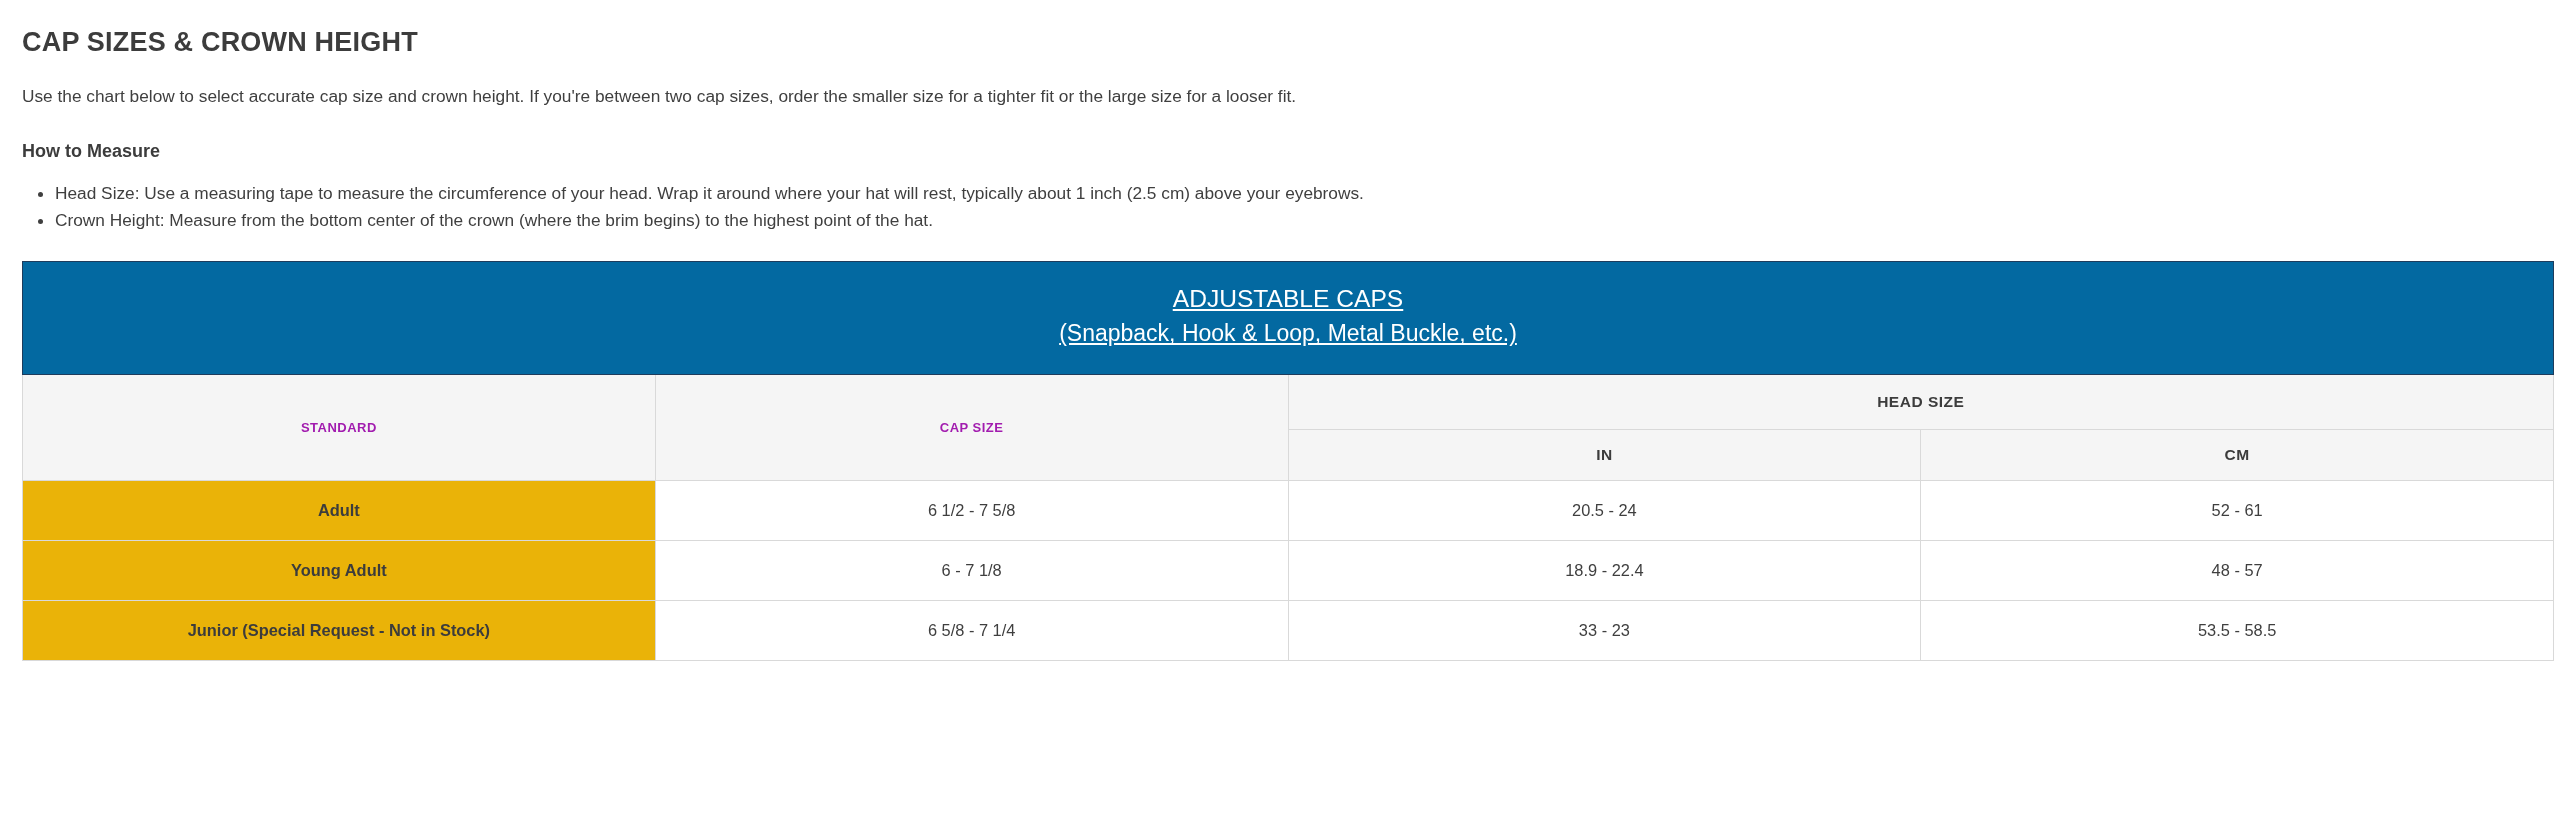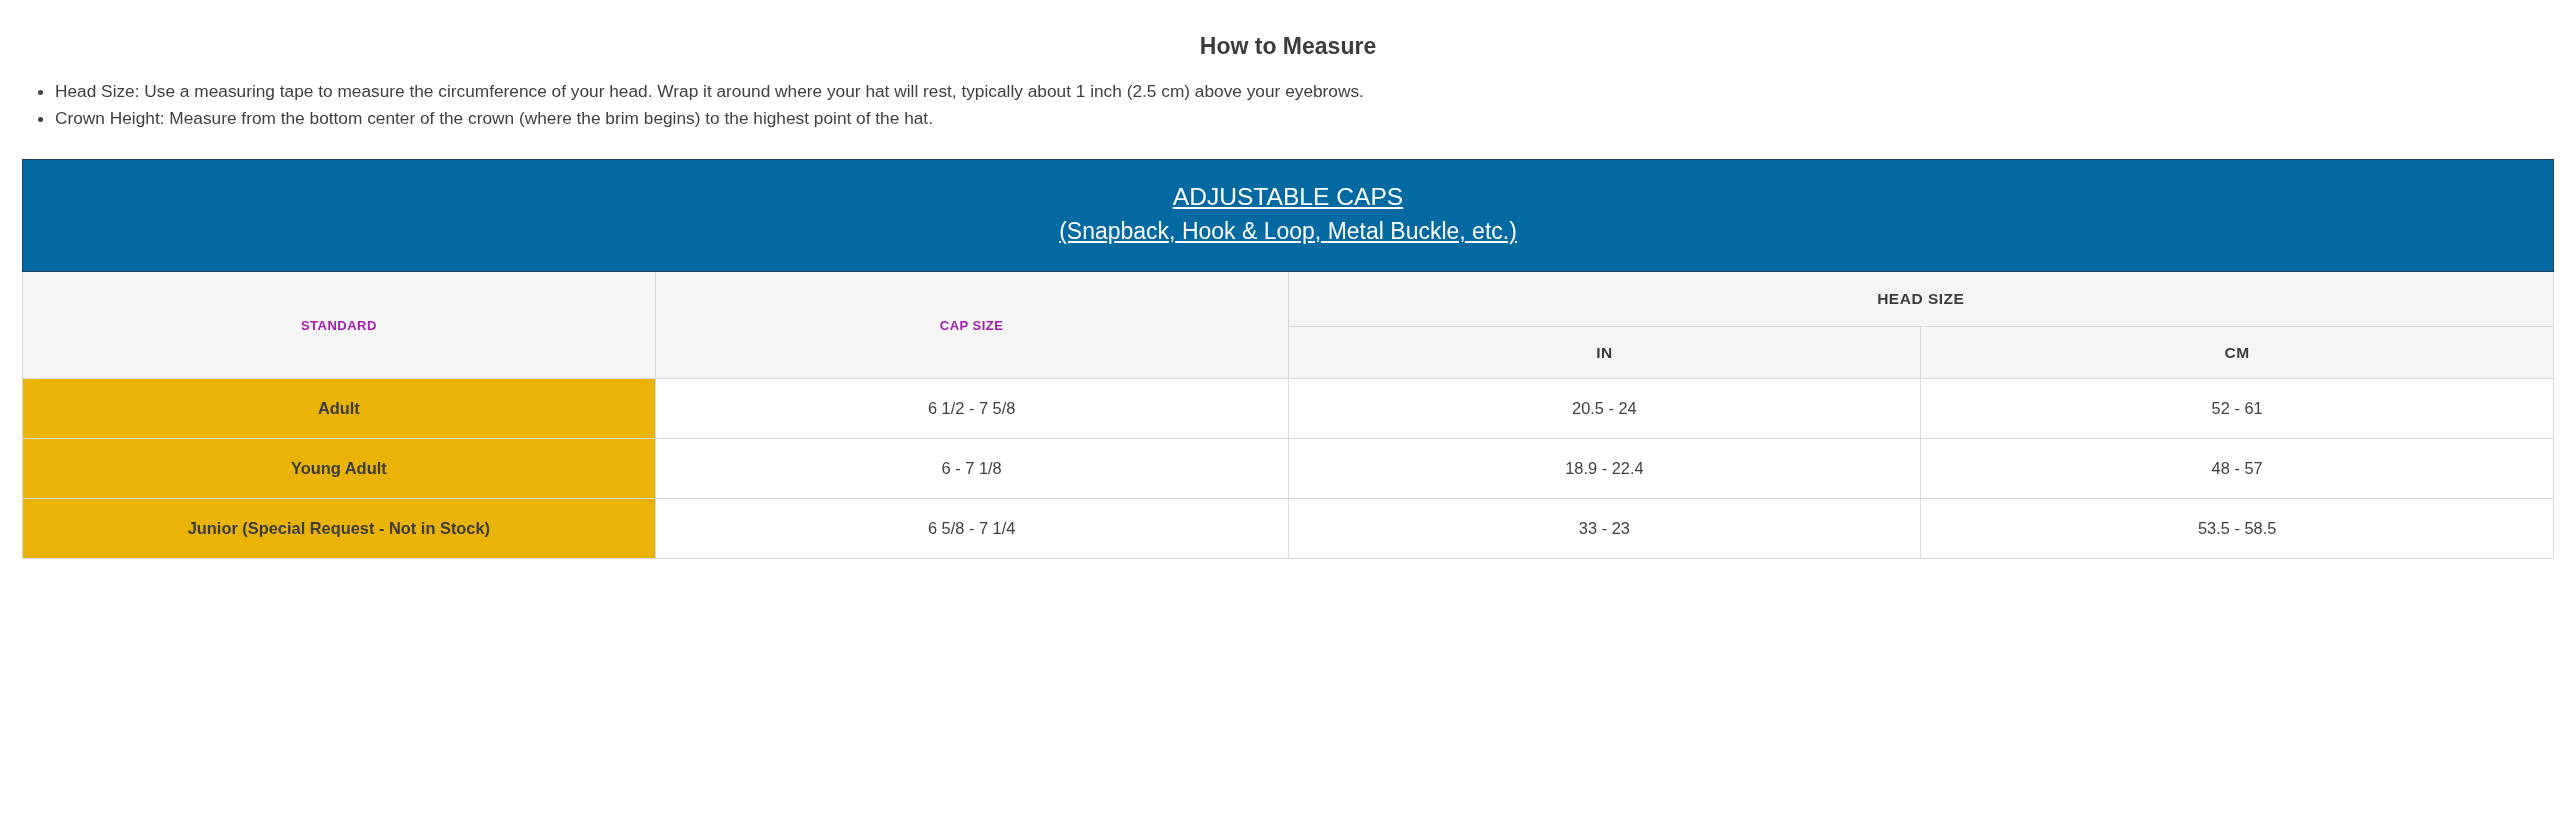--- a/index.html
+++ b/index.html
@@ -24,25 +24,24 @@
     margin: 16.4px 0 0 0;
     padding-top: 11px;
   }
   .intro {
     font-size: 17.3px;
     color: #3f3f3f;
     margin-top: 25.5px;
     line-height: 1.4;
   }
   .section-heading {
-    font-size: 23px;
+    font-size: 18px;
     font-weight: bold;
     color: #3c3c3c;
     margin: 33px 0 0 0;
-    text-align: center;
   }
   ul.measure-list {
     margin: 18px 0 8px 0;
     padding-left: 33px;
     list-style: disc;
   }
   ul.measure-list li {
     font-size: 17.3px;
     color: #3f3f3f;
     line-height: 1.55;
@@ -114,21 +113,23 @@
     color: #3f3f3f;
     padding: 20px 23px;
     background: #ffffff;
   }
 </style>
 </head>
 <body>
 
 <div class="page">
 
+  <h1 class="page-title">CAP SIZES &amp; CROWN HEIGHT</h1>
 
+  <p class="intro">Use the chart below to select accurate cap size and crown height. If you're between two cap sizes, order the smaller size for a tighter fit or the large size for a looser fit.</p>
 
   <h2 class="section-heading">How to Measure</h2>
 
   <ul class="measure-list">
     <li>Head Size: Use a measuring tape to measure the circumference of your head. Wrap it around where your hat will rest, typically about 1 inch (2.5 cm) above your eyebrows.</li>
     <li>Crown Height: Measure from the bottom center of the crown (where the brim begins) to the highest point of the hat.</li>
   </ul>
 
   <table class="size-table">
     <colgroup>

